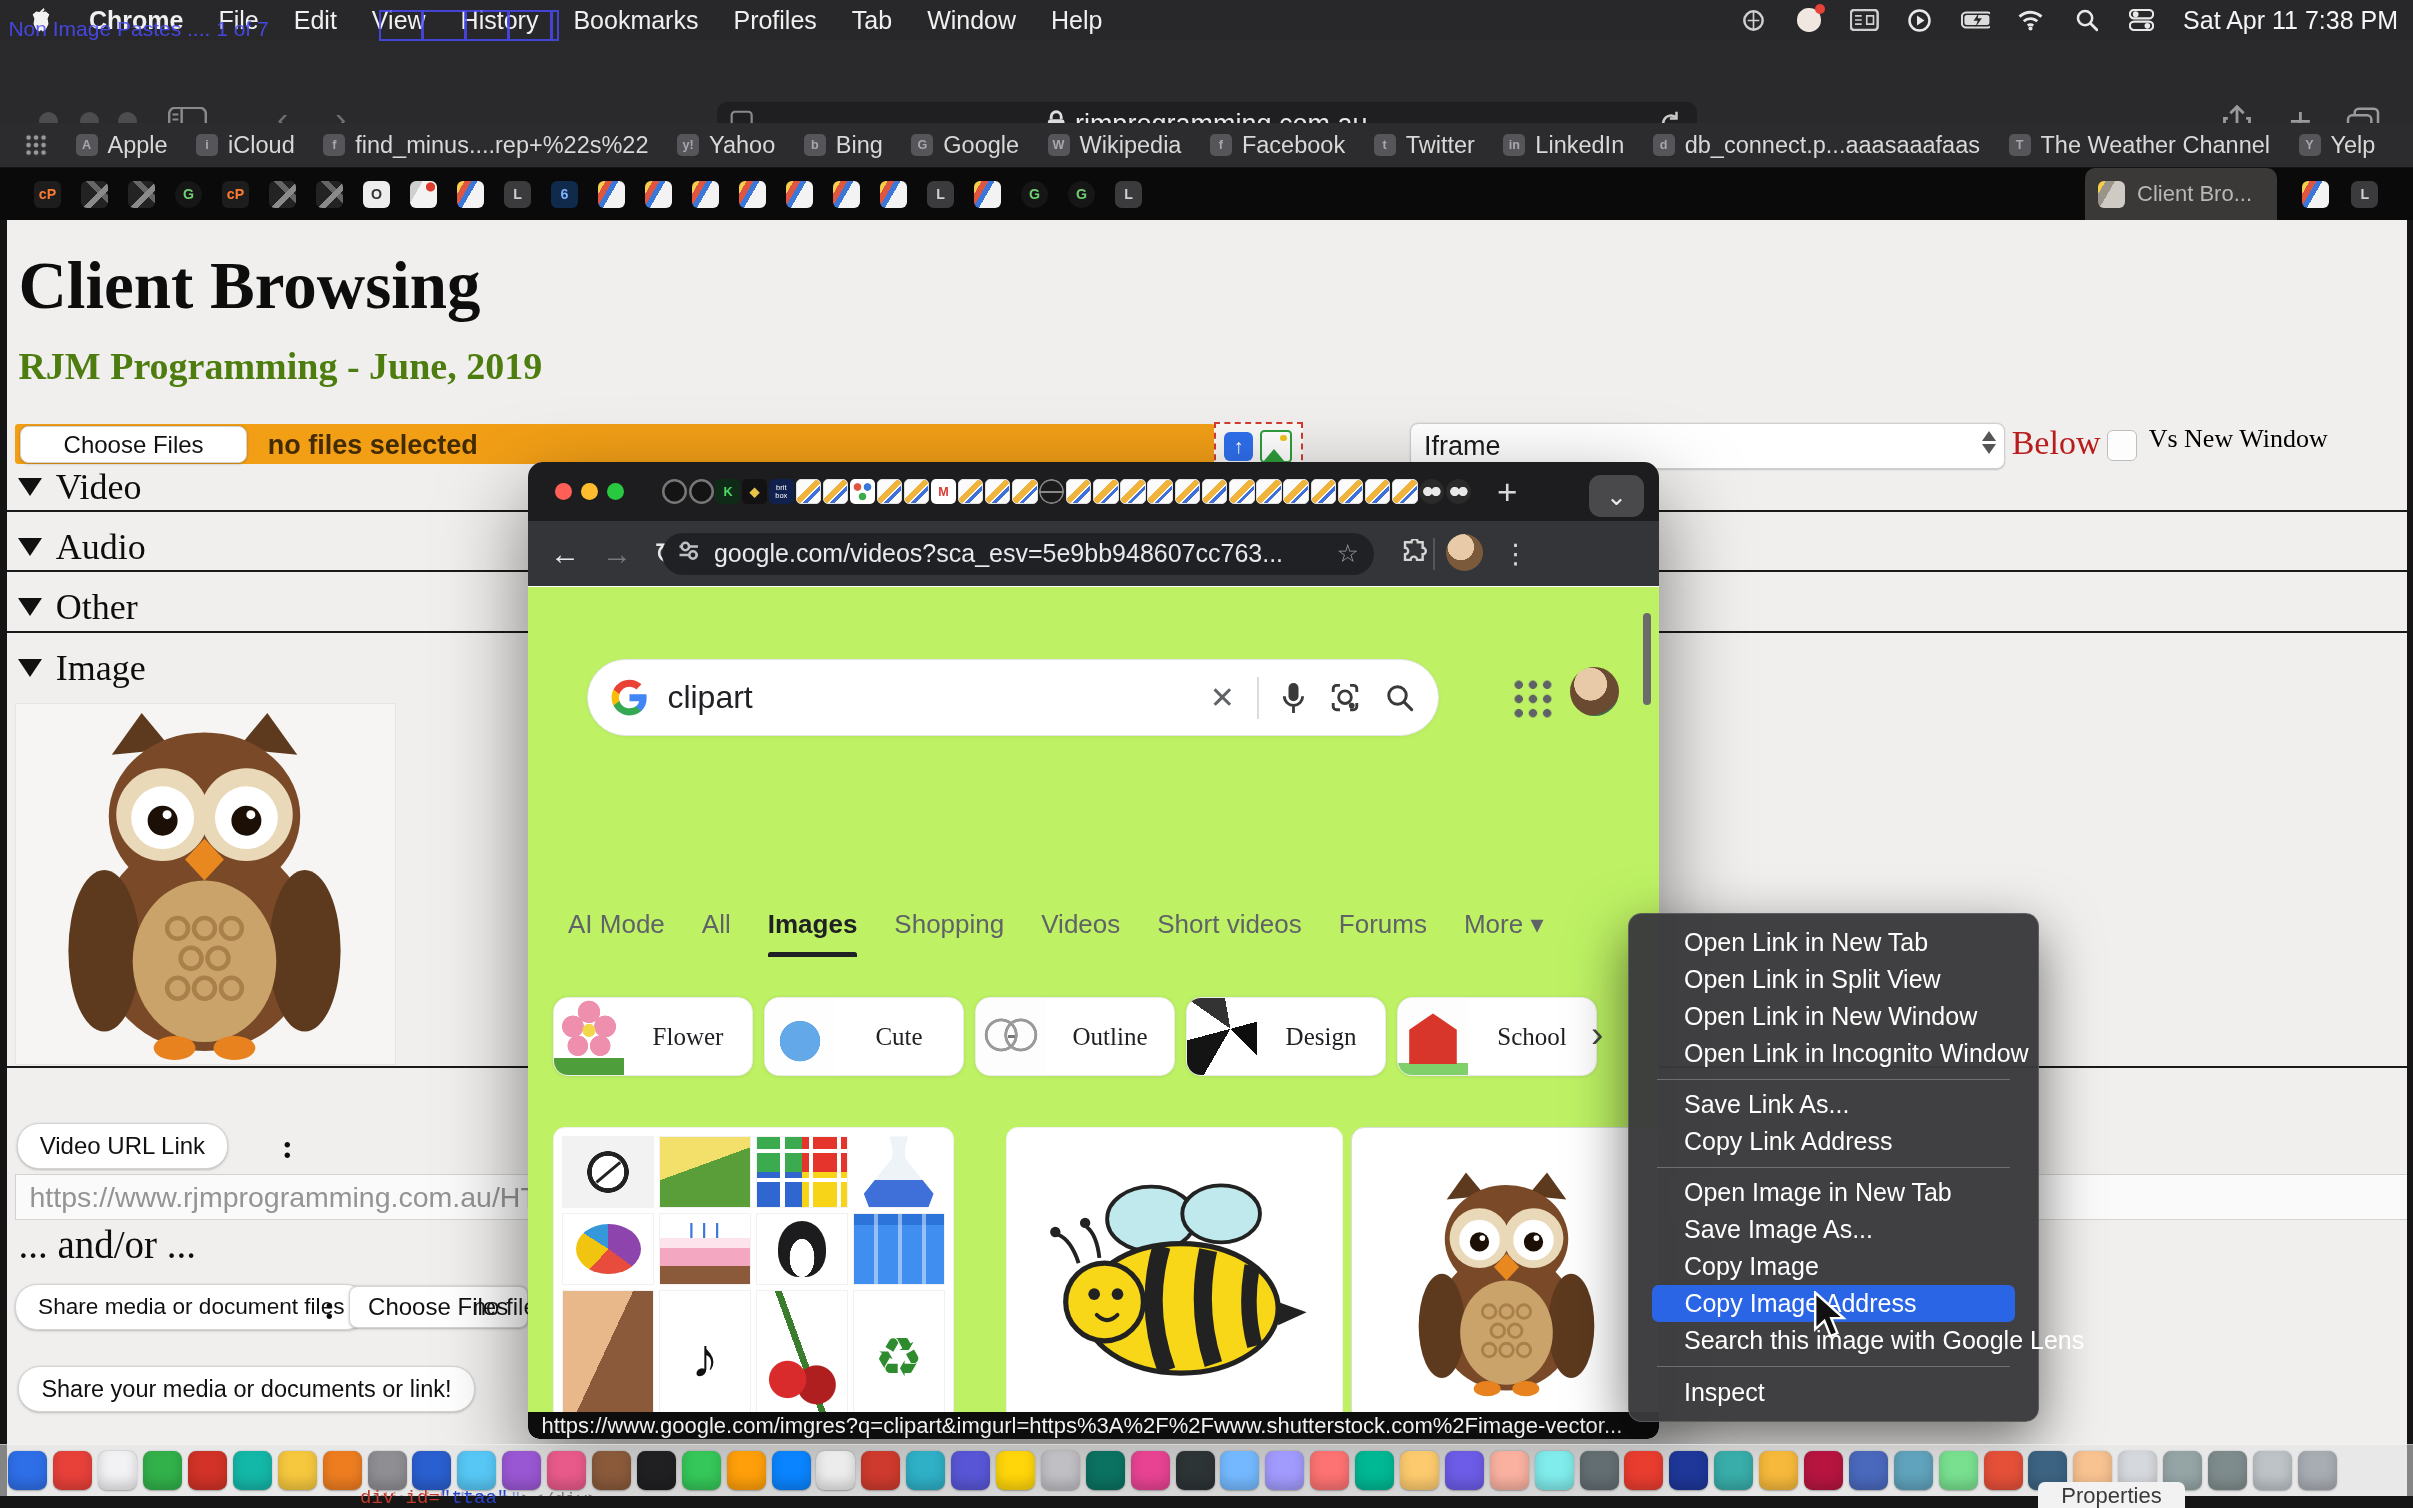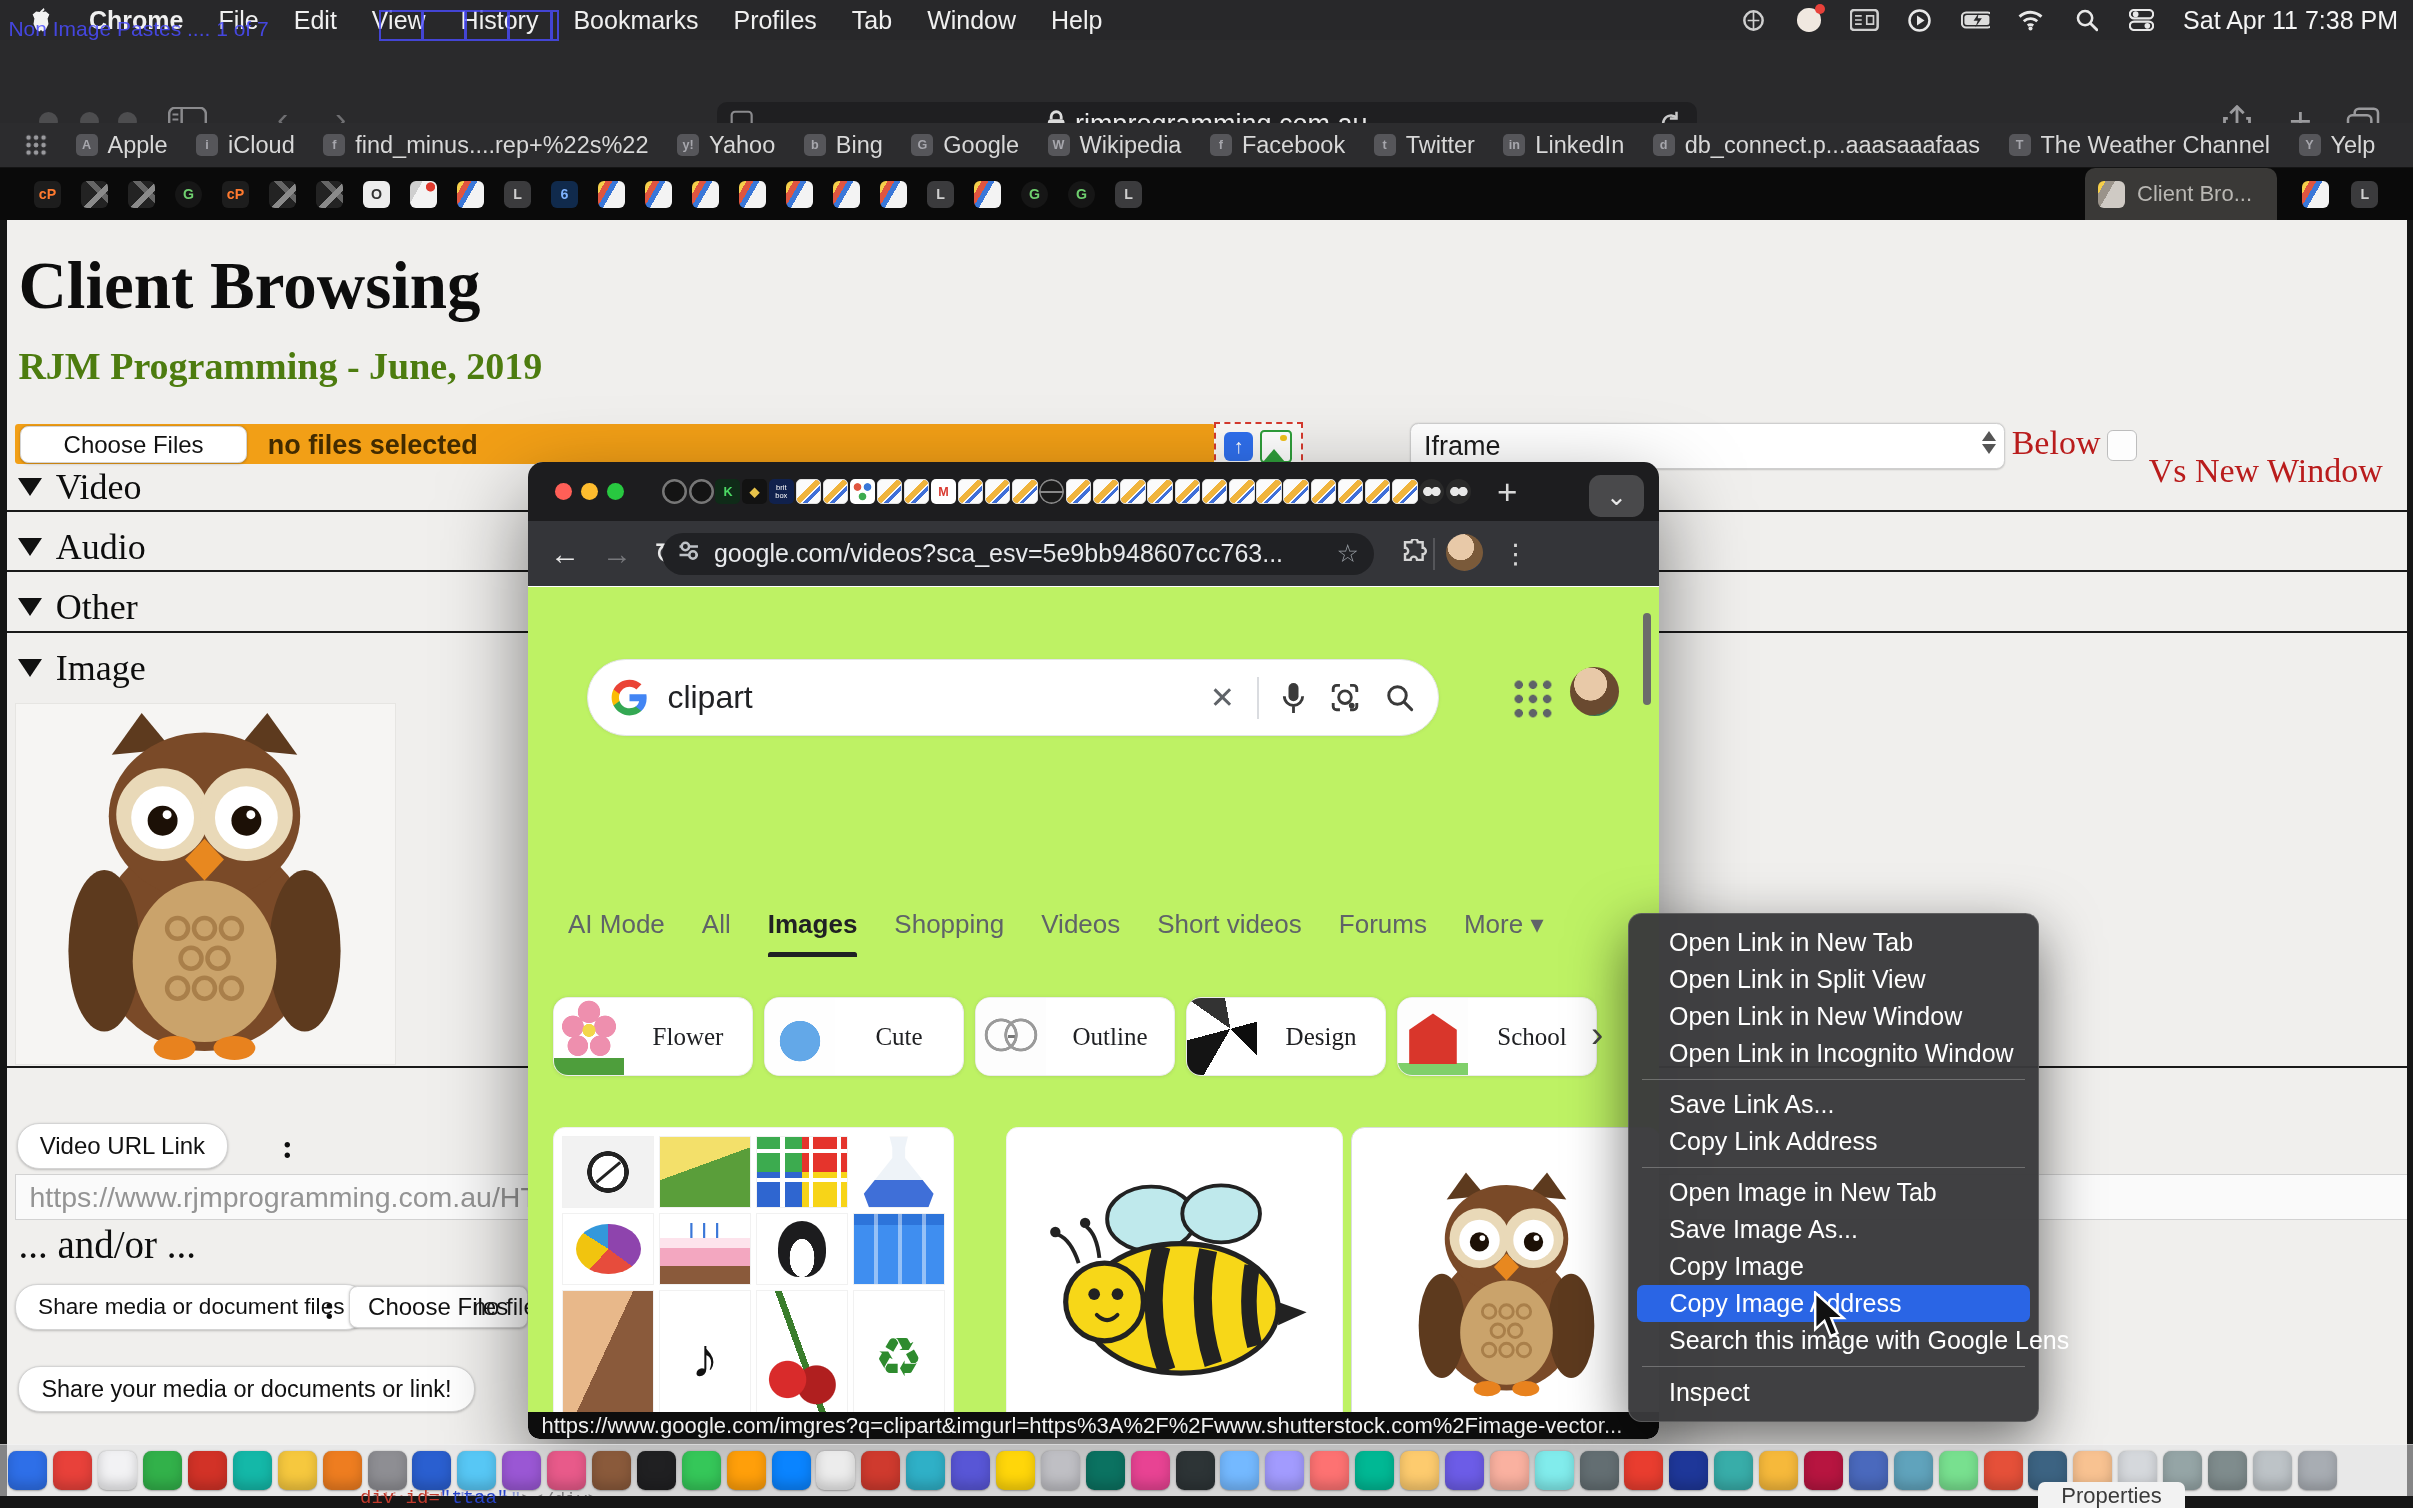--- a/index.html
+++ b/index.html
@@ -81,21 +81,21 @@
   .ic-pic::before{content:"";position:absolute;left:1.7px;bottom:-1.7px;width:0;height:0;
     border-left:11px solid transparent;border-right:11px solid transparent;border-bottom:13.4px solid #2f9e3a;}
   .ic-pic::after{content:"";position:absolute;right:3.4px;top:2.5px;width:6.7px;height:6.7px;border-radius:50%;background:#f2c21c;}
   .select{left:1403px;top:203px;width:580px;height:44px;background:#fff;border:0.8px solid #cfcfcf;border-radius:8.4px;
     box-shadow:0 0.8px 1.7px rgba(0,0,0,.18);display:flex;align-items:center;font-size:27px;color:#1c1c1c;padding-left:13.4px;}
   .stepper{position:absolute;right:8.4px;top:6.7px;display:flex;flex-direction:column;gap:3.4px;align-items:center;}
   .tri-up{width:0;height:0;border-left:7.5px solid transparent;border-right:7.5px solid transparent;border-bottom:10px solid #555;}
   .tri-dn{width:0;height:0;border-left:7.5px solid transparent;border-right:7.5px solid transparent;border-top:10px solid #555;}
   .below-lab{left:2005px;top:204px;font-size:34px;color:#b91c1c;}
   .vs-check{left:2100px;top:210px;width:28.5px;height:28.5px;background:#fdfdfd;border:1.7px solid #bdbdbd;border-radius:5.9px;}
-  .vs-lab{left:2142px;top:204px;font-size:34px;color:#b91c1c;margin-top:28px;}
+  .vs-lab{left:2142px;top:204px;font-size:26px;color:#000000;}
   .section-h{font-size:36px;color:#0d0d0d;display:flex;align-items:center;gap:13.4px;left:11.7px;}
   .tri-sec{width:0;height:0;border-left:12.6px solid transparent;border-right:12.6px solid transparent;border-top:18.4px solid #111;}
   .hr{left:0;width:2400px;height:1.7px;background:#1a1a1a;}
   .img-box{left:8.4px;top:483px;width:379px;height:360px;background:#f6f5f3;border:0.8px solid #e6e5e2;}
   .share-pill{border-radius:22px;height:44px;padding:0 22px;font-size:24px;}
   .colon{font-size:34px;color:#0d0d0d;font-weight:700;}
   .url-input{left:8.4px;top:954px;width:2383px;height:44px;background:#fafafa;border:0.8px solid #d2d2d2;
     display:flex;align-items:center;padding-left:13.4px;font-size:28.5px;color:#949494;white-space:nowrap;overflow:hidden;}
   .andor{left:11.7px;top:1002px;font-size:39px;color:#0d0d0d;}
   .code-artifact{left:360px;top:1270px;font-family:"Liberation Mono",monospace;font-size:18.4px;z-index:1;white-space:nowrap;}
@@ -210,21 +210,21 @@
   .t-cherry{background:radial-gradient(circle at 34% 66%,#d92b2b 0 17%,transparent 18%),
     radial-gradient(circle at 66% 70%,#b01f1f 0 17%,transparent 18%),
     linear-gradient(70deg,transparent 0 48%,#3a7d2c 48% 53%,transparent 53%),#fff;}
   .t-recycle::after{content:"♻";color:#2e8b2e;font-size:54px;}
   .statusbar{position:absolute;left:0;top:950px;width:100%;height:27px;background:#0d0d0d;border-radius:0 0 11.7px 11.7px;
     display:flex;align-items:center;padding-left:13.4px;box-sizing:border-box;color:#f0f0f0;font-size:22px;white-space:nowrap;overflow:hidden;}
   .cw-scroll{position:absolute;left:1115px;top:151px;width:8.4px;height:92px;background:#6b6b6b;border-radius:4.2px;}
 
   
   .ctxmenu{left:1628px;top:913px;width:411px;background:rgba(58,58,60,.97);border-radius:13.4px;z-index:40;
-    border:0.8px solid rgba(255,255,255,.16);box-shadow:0 20px 59px rgba(0,0,0,.55);padding:10px 0;box-sizing:border-box;}
+    border:0.8px solid rgba(255,255,255,.16);box-shadow:0 20px 59px rgba(0,0,0,.55);padding:10px 15px;box-sizing:border-box;}
   .cm-item{height:37px;line-height:37px;padding-left:40px;color:#fff;font-size:25px;white-space:nowrap;}
   .cm-item.hl{background:#2a65e5;margin:0 8.4px;padding-left:32px;border-radius:6.7px;}
   .cm-sep{height:0.8px;background:rgba(255,255,255,.25);margin:6.7px 13.4px;}
   .cursor{left:1812px;top:1291px;z-index:60;}
 
   
   .dock{left:0;top:1444px;width:2413px;height:52px;background:rgba(225,225,228,.55);z-index:50;
     border-top:0.8px solid rgba(255,255,255,.4);display:flex;align-items:center;gap:5.9px;padding:0 8.4px;box-sizing:border-box;}
   .dock-ic{width:39px;height:39px;border-radius:8.4px;flex:0 0 auto;box-shadow:inset 0 -6.7px 11.7px rgba(0,0,0,.18),0 0.8px 1.7px rgba(0,0,0,.3);}
   .bottom-strip{left:0;top:1496px;width:2413px;height:12.6px;background:#161616;z-index:45;}

